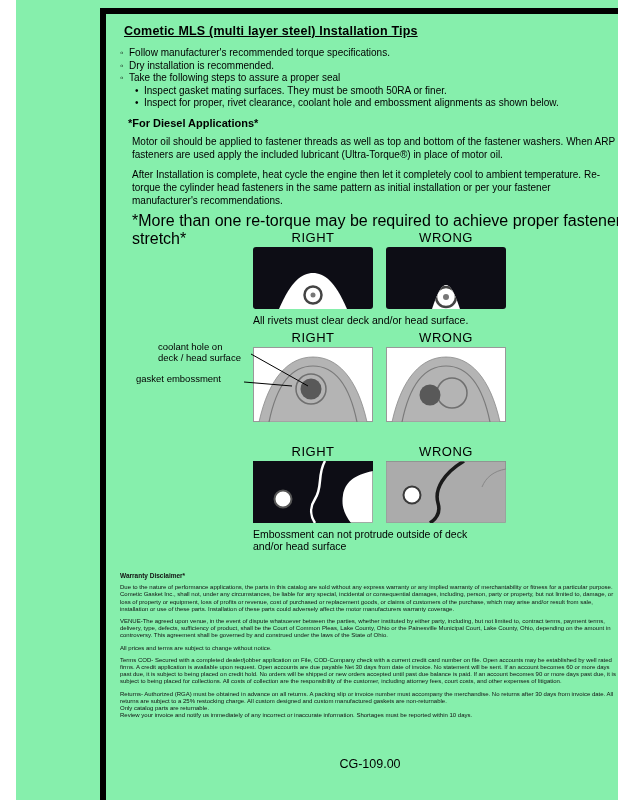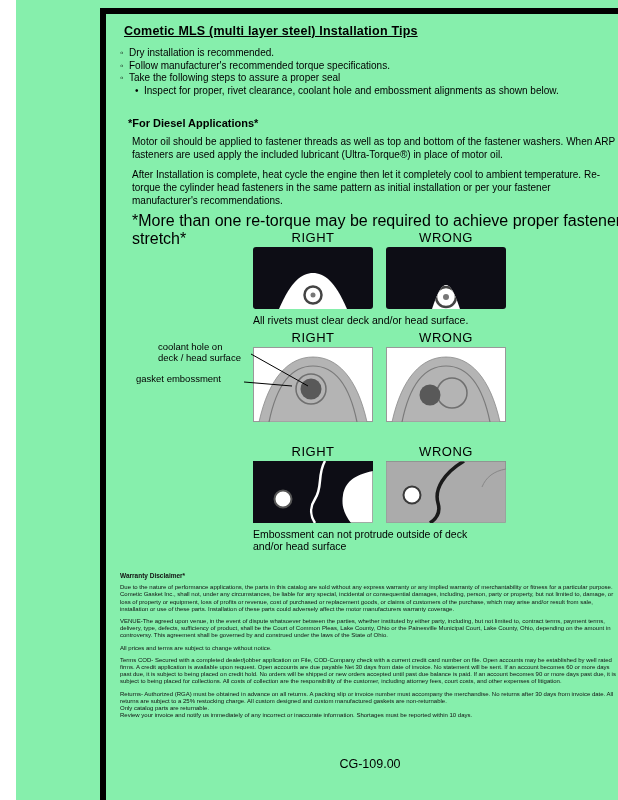--- a/index.html
+++ b/index.html
@@ -52,23 +52,24 @@
 
 <div class="page">
 
   <div class="frame-top"></div>
   <div class="frame-left"></div>
   <div class="frame-right"></div>
 
   <div class="title">Cometic MLS (multi layer steel) Installation Tips</div>
 
   <div class="tips">
+    <div class="bullet">Follow manufacturer's recommended torque specifications.</div>
     <div class="bullet">Dry installation is recommended.</div>
-    <div class="bullet">Follow manufacturer's recommended torque specifications.</div>
     <div class="bullet">Take the following steps to assure a proper seal</div>
+    <div class="sub-bullet">Inspect gasket mating surfaces.  They must be smooth 50RA or finer.</div>
     <div class="sub-bullet">Inspect for proper, rivet clearance, coolant hole and embossment alignments as shown below.</div>
   </div>
 
   <div class="diesel-heading">*For Diesel Applications*</div>
   <div class="para-oil">Motor oil should be applied to fastener threads as well as top and bottom of the fastener washers. When ARP fasteners are used apply the included lubricant (Ultra-Torque®) in place of motor oil.</div>
   <div class="para-heat">After Installation is complete, heat cycle the engine then let it completely cool to ambient temperature. Re-torque the cylinder head fasteners in the same pattern as initial installation or per your fastener manufacturer's recommendations.</div>
   <div class="retorque-note">*More than one re-torque may be required to achieve proper fastener stretch*</div>
 
   <div class="diag-row row1">
     <div class="diag-headers">

